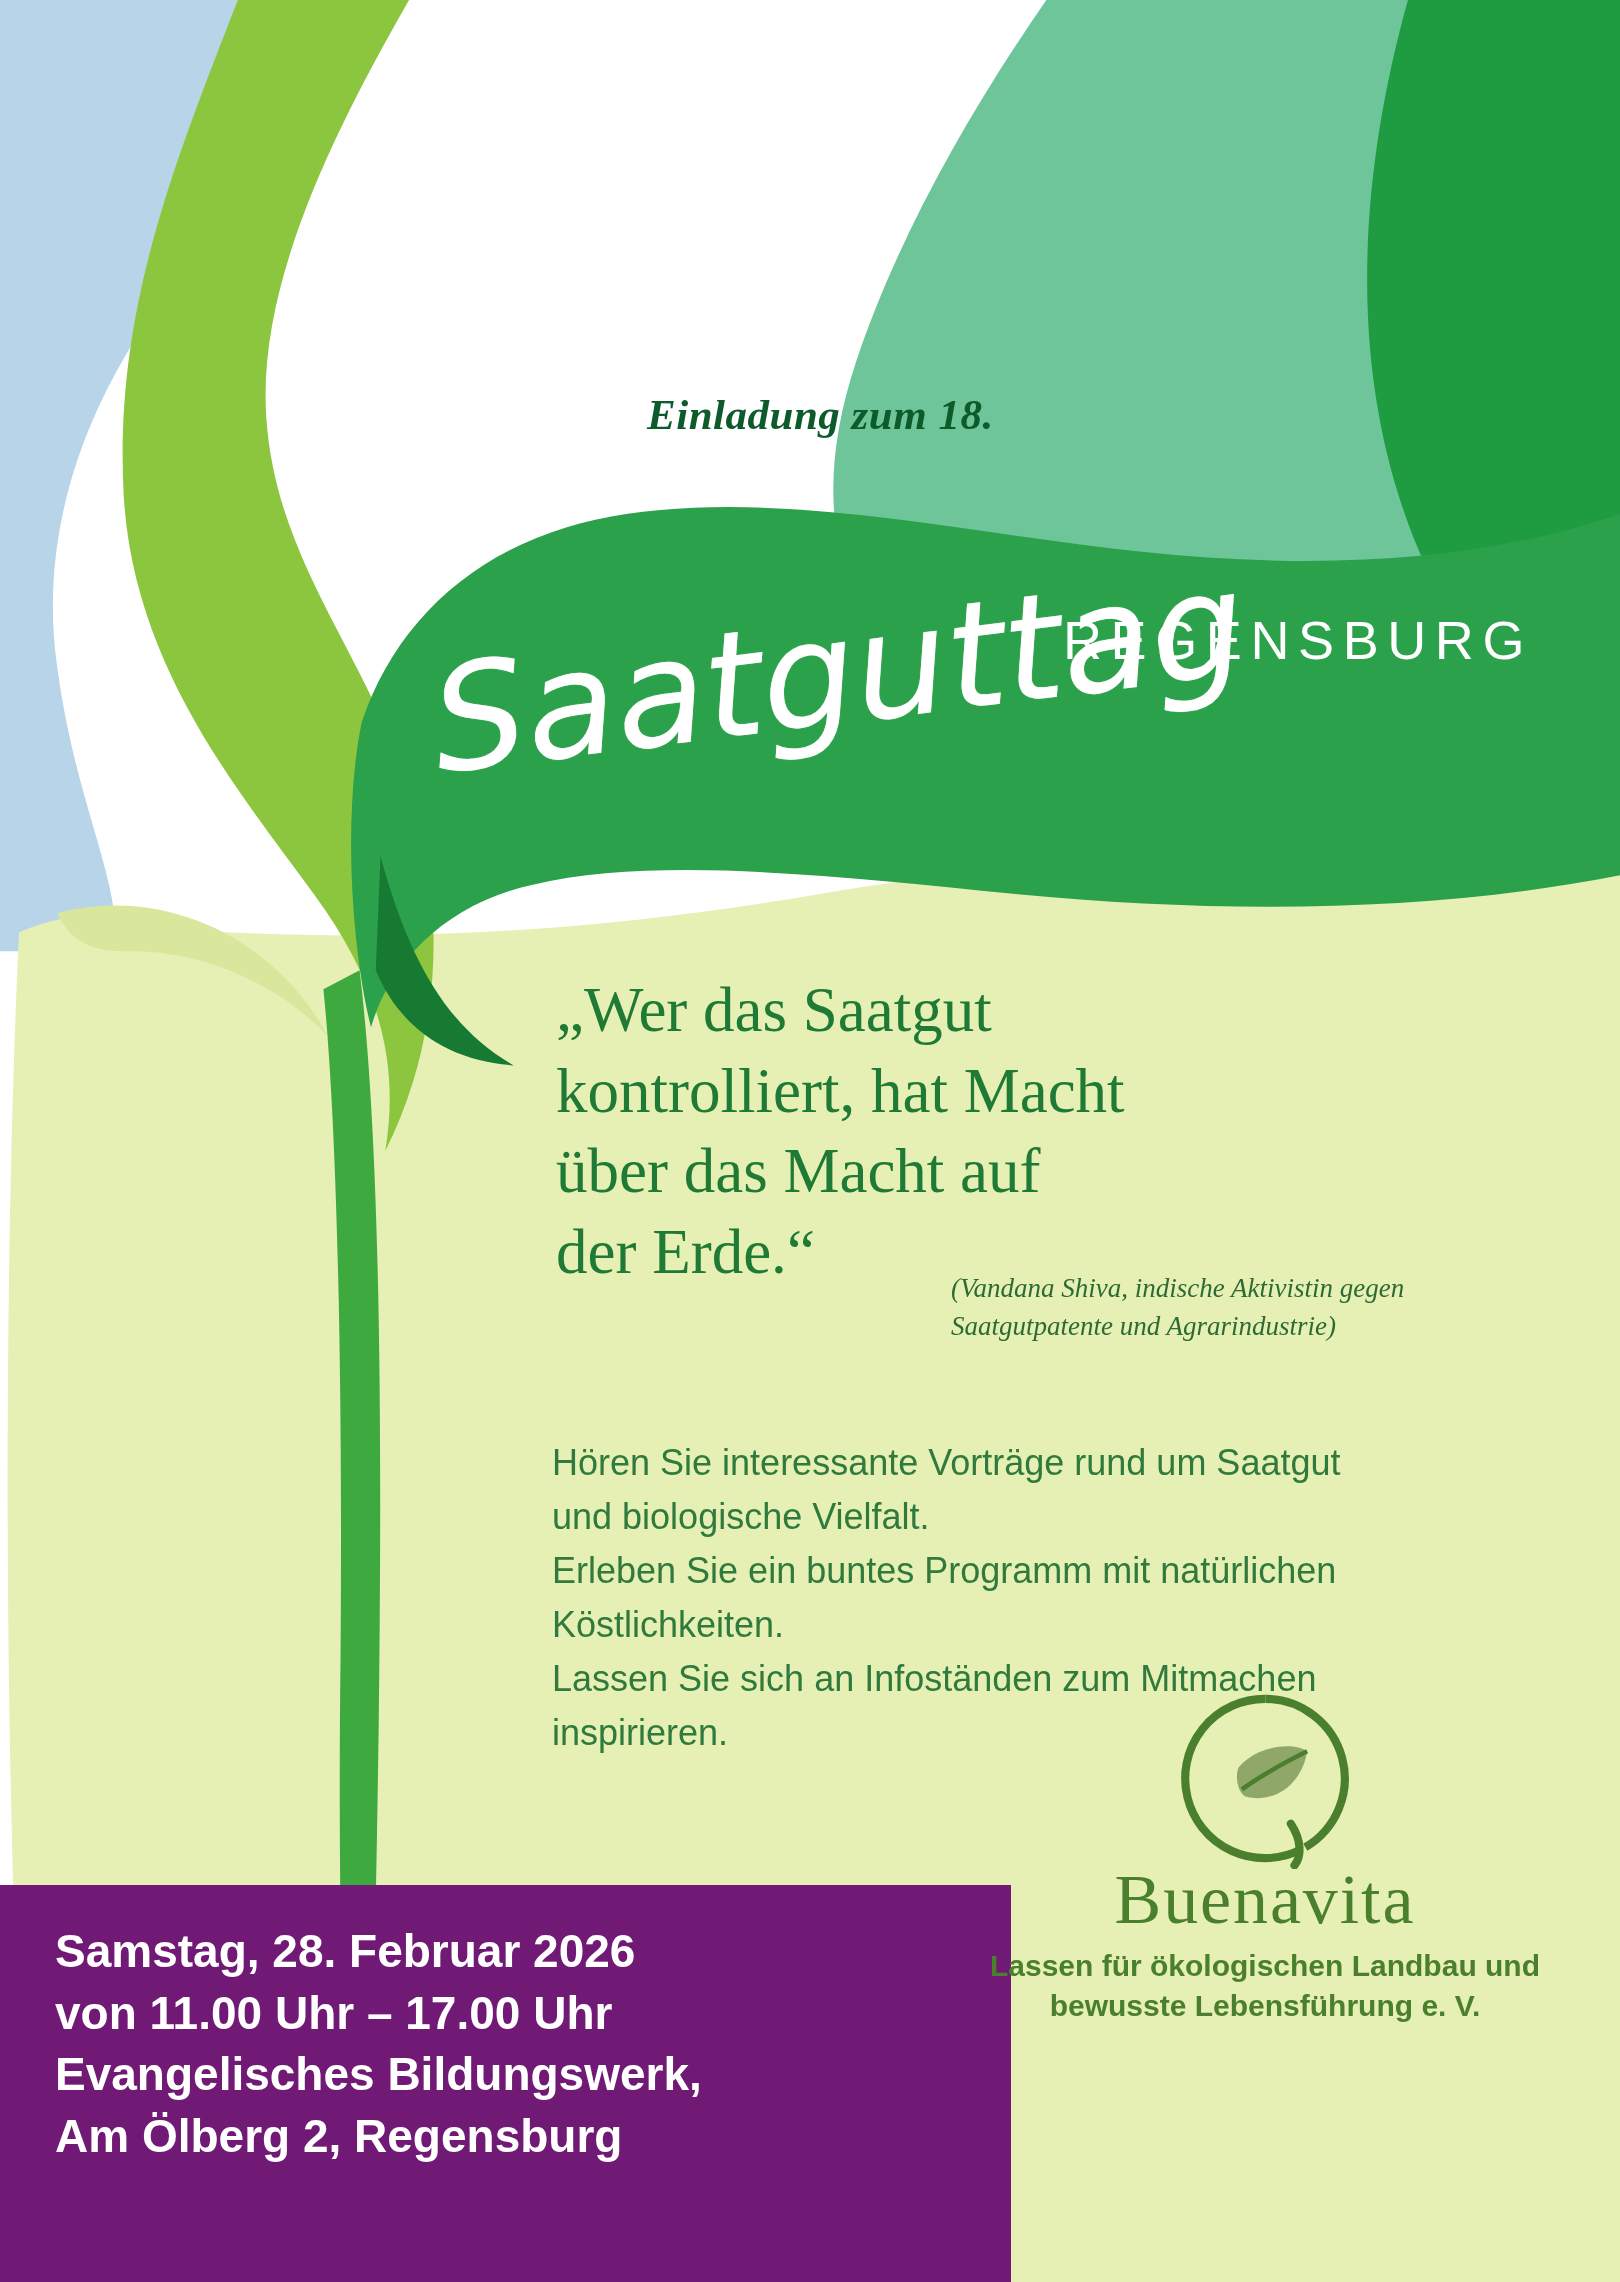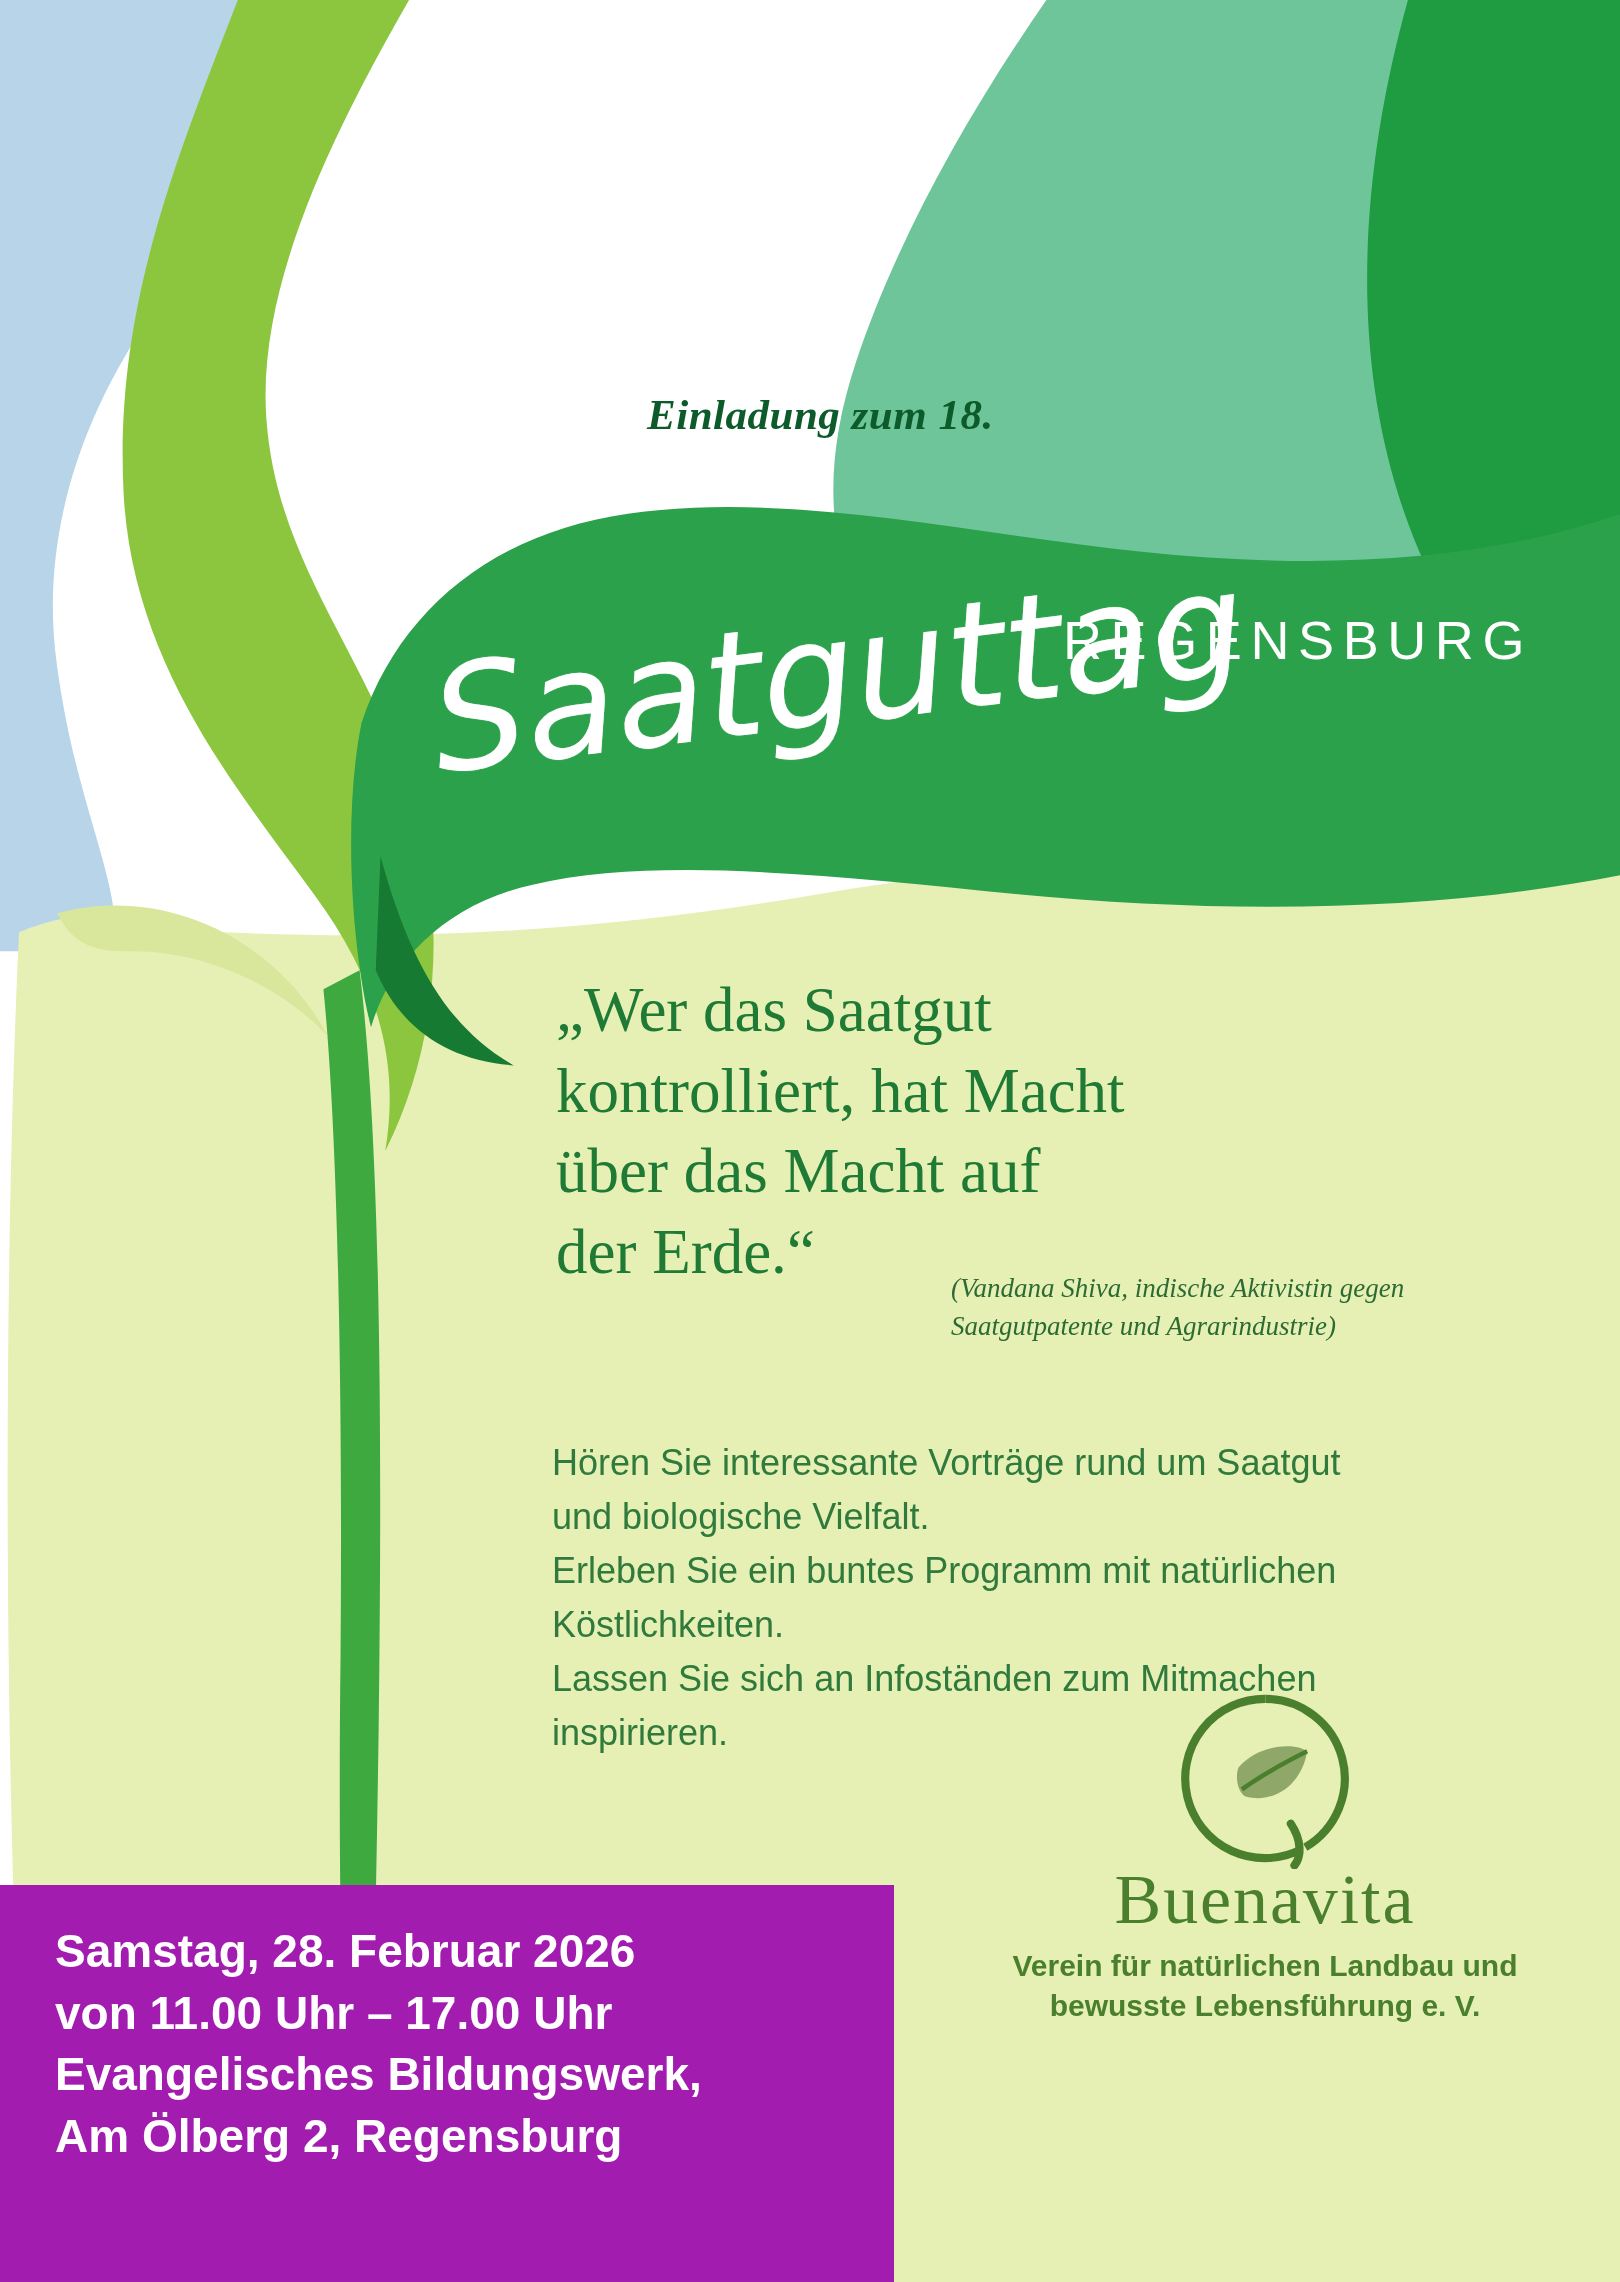--- a/index.html
+++ b/index.html
@@ -103,23 +103,23 @@
     line-height: 1.50;
     color: #2f7a3c;
   }
   .body-text div { white-space: nowrap; }
 
   
   .date-box {
     position: absolute;
     left: 0px;
     top: 1885px;
-    width: 894px;
+    width: 1011px;
     height: 398px;
-    background: #a21caf;
+    background: #701a75;
     color: #ffffff;
     box-sizing: border-box;
     padding: 36px 0 0 55px;
   }
   .date-box div {
     font-family: "Liberation Sans", sans-serif;
     font-weight: bold;
     font-size: 46px;
     line-height: 1.34;
     white-space: nowrap;
@@ -228,19 +228,19 @@
   <div class="bv-wrap">
     <svg class="bv-mark" viewBox="0 0 200 200">
       <path d="M100,12 a88,88 0 1,0 40,166" fill="none" stroke="#4a7f2e" stroke-width="9"></path>
       <path d="M100,12 a88,88 0 0,1 44,164" fill="none" stroke="#4a7f2e" stroke-width="9"></path>
       <path d="M128,150 C140,168 140,186 132,196" fill="none" stroke="#4a7f2e" stroke-width="9" stroke-linecap="round"></path>
       <path d="M70,88 C92,62 132,60 146,70 C140,108 108,128 78,120 C70,116 66,100 70,88 Z" fill="#8fa86a"></path>
       <path d="M74,112 C96,96 126,80 146,70" fill="none" stroke="#4a7f2e" stroke-width="5"></path>
     </svg>
     <div class="bv-name">Buenavita</div>
     <div class="bv-sub">
-      <div>Verein für natürlichen Landbau und</div>
+      <div>Lassen für ökologischen Landbau und</div>
       <div>bewusste Lebensführung e. V.</div>
     </div>
   </div>
 
 </div>
 
 
 </body></html>

